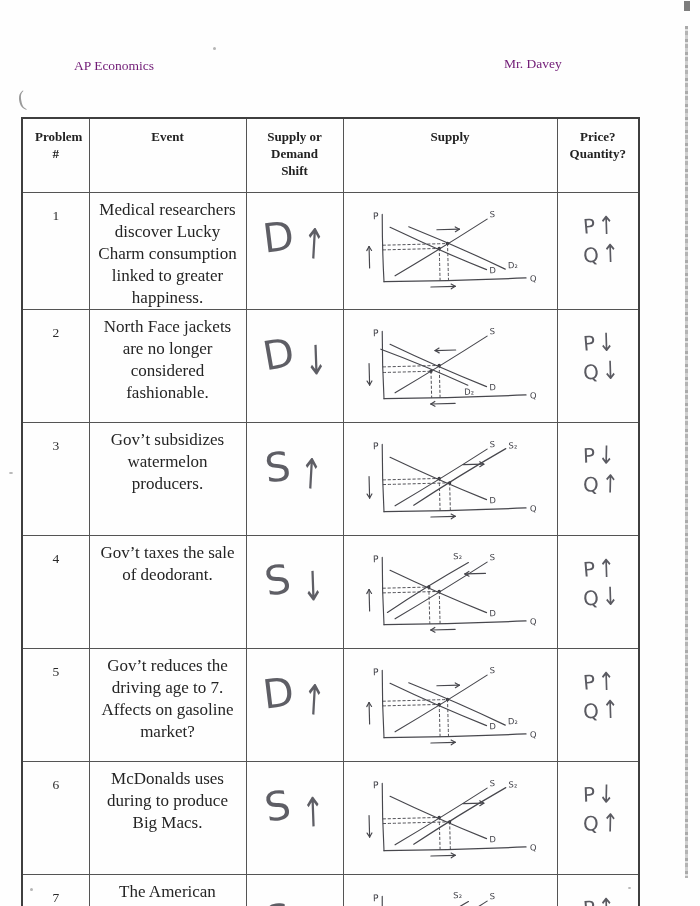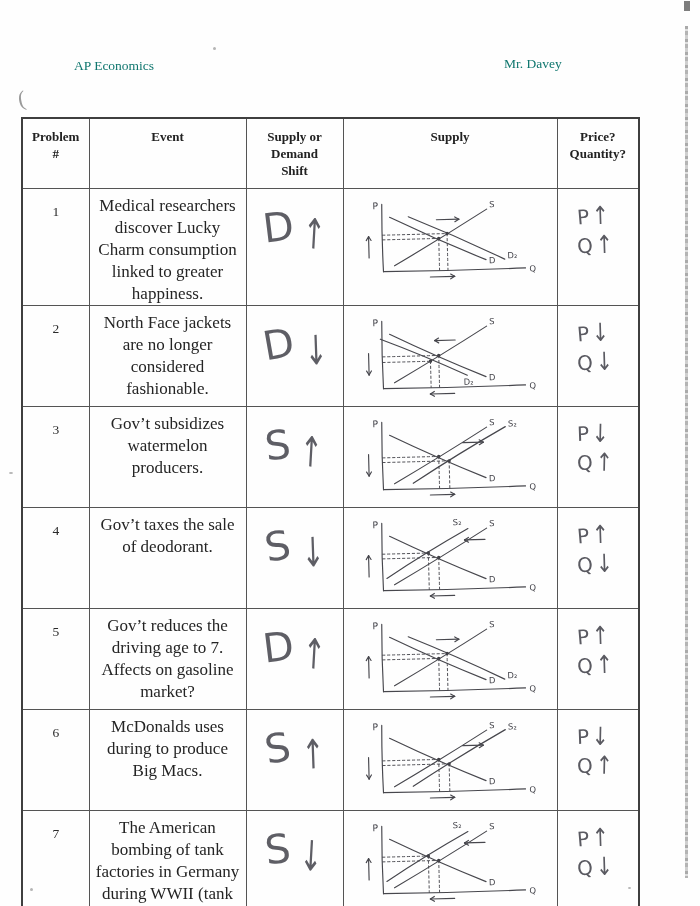--- a/index.html
+++ b/index.html
@@ -1,25 +1,25 @@
 <!DOCTYPE html>
 <html><head>
 <meta charset="utf-8">
 <style>
   html,body{margin:0;padding:0;background:#ffffff;}
   .page{position:relative;width:700px;height:906px;background:#fefefe;overflow:hidden;
         font-family:"Liberation Serif",serif;color:#262626;}
-  .hdr{position:absolute;font-size:13.5px;color:#0f766e;}
+  .hdr{position:absolute;font-size:13.5px;color:#701a75;}
   #course{left:74px;top:58px;}
   #teacher{left:504px;top:56px;}
   #wtitle{left:21px;top:96px;width:617px;text-align:center;font-size:13.5px;transform:translateX(12px);}
   .stray{position:absolute;left:18px;top:86px;font-size:22px;color:#9a9a9a;transform:rotate(-10deg);}
   table{position:absolute;left:21px;top:117px;width:617px;border-collapse:collapse;table-layout:fixed;
         border:2px solid #3f3f3f;}
-  th,td{border:1.5px solid #545454;padding:6px;vertical-align:top;overflow:hidden;}
+  th,td{border:1.5px solid #545454;padding:12px;vertical-align:top;overflow:hidden;}
   th{font-size:13px;font-weight:bold;padding-top:10px;line-height:1.3;white-space:pre-line;text-align:center;color:#222;}
   thead tr{height:70px;}
   tbody tr:nth-child(1){height:87px;}
   tbody tr:nth-child(2){height:96px;}
   tbody tr:nth-child(3){height:92px;}
   tbody tr:nth-child(4){height:97px;}
   tbody tr:nth-child(5){height:91px;}
   tbody tr:nth-child(6){height:94px;}
   tbody tr:nth-child(7){height:91px;}
   td.num{text-align:center;font-size:13.5px;padding-top:15px;color:#2a2a2a;}

